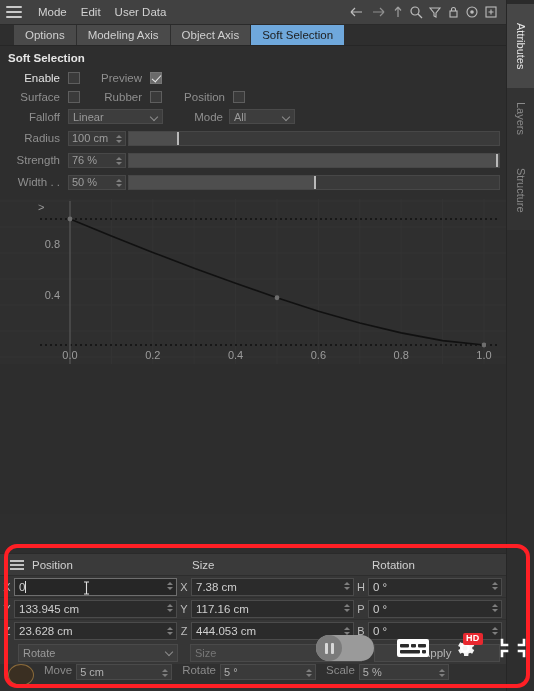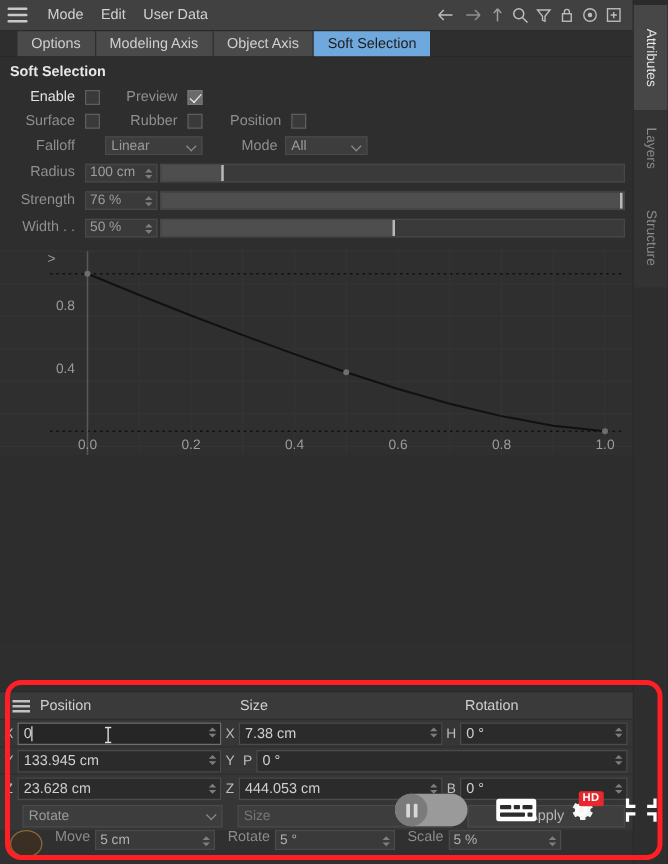--- a/index.html
+++ b/index.html
@@ -223,21 +223,21 @@
         <span class="lbl" style="width:52px">Surface</span>
         <span class="cbx"></span>
         <span class="lbl" style="width:62px">Rubber</span>
         <span class="cbx"></span>
         <span class="lbl" style="width:63px">Position</span>
         <span class="cbx"></span>
       </div>
 
       <div class="row" style="height:21px">
         <span class="lbl" style="width:52px">Falloff</span>
-        <span class="dd" style="width:78px;margin-left:24px">
+        <span class="dd" style="width:95px;margin-left:8px">
           <span>Linear</span>
           <i class="car"></i>
         </span>
         <span class="lbl" style="width:38px;margin-left:22px">Mode</span>
         <span class="dd" style="width:66px;margin-left:6px">
           <span>All</span>
           <i class="car"></i>
         </span>
       </div>
 
@@ -375,20 +375,27 @@
       <div class="crow">
         <span class="cax">Y</span>
         <span class="cfield" style="width:163px">
           <span>133.945 cm</span>
           <span class="spin">
               <i class="up"></i>
               <i class="dn"></i>
             </span>
         </span>
         <span class="cax">Y</span>
+        <span class="cfield" style="width:163px">
+          <span>117.16 cm</span>
+          <span class="spin">
+              <i class="up"></i>
+              <i class="dn"></i>
+            </span>
+        </span>
         <span class="cax">P</span>
         <span class="cfield" style="flex:1;margin-right:4px">
           <span>0 °</span>
           <span class="spin">
               <i class="up"></i>
               <i class="dn"></i>
             </span>
         </span>
       </div>
 

